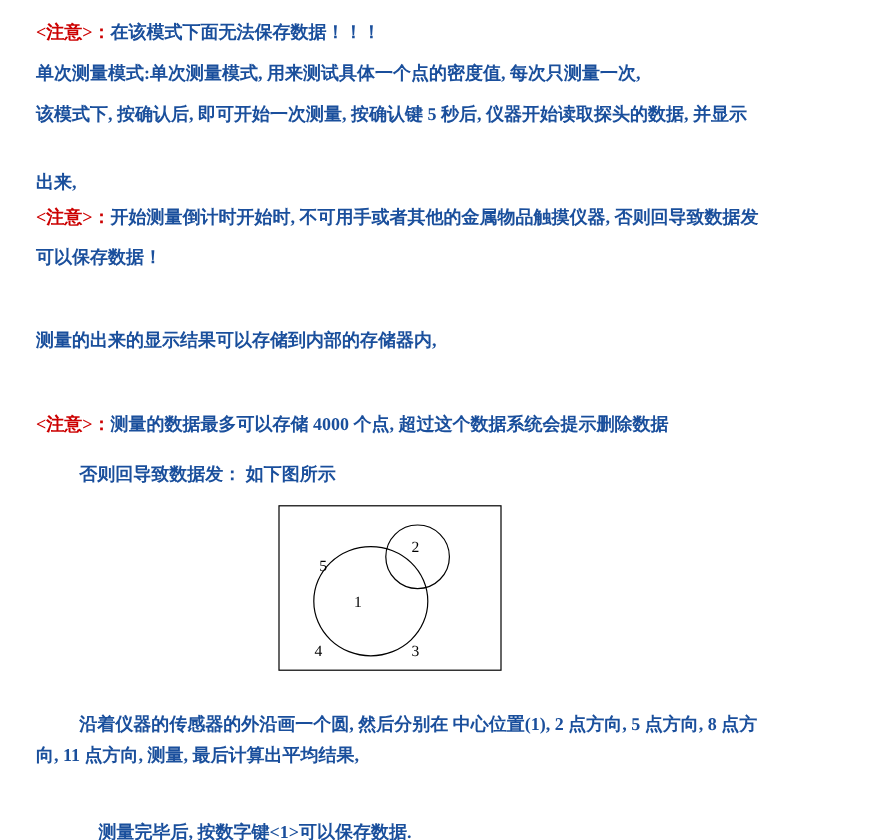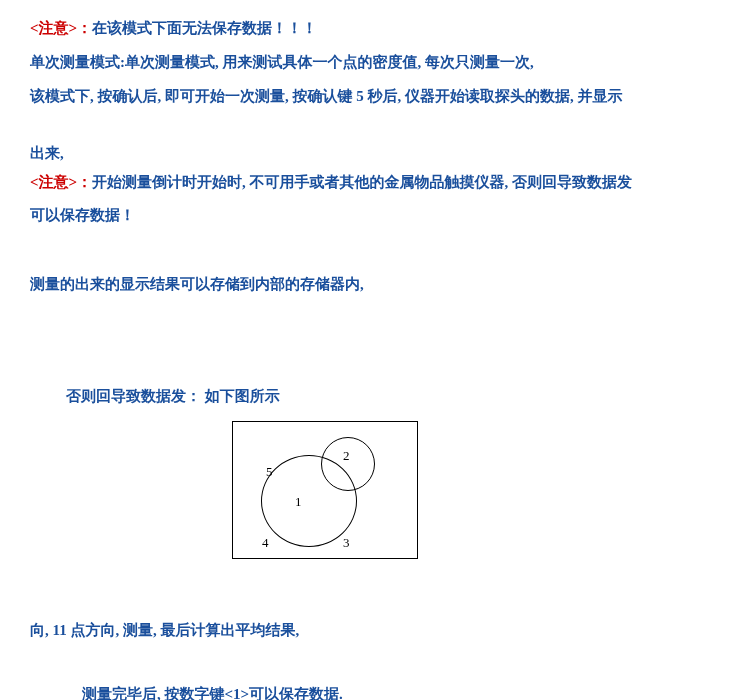--- a/index.html
+++ b/index.html
@@ -116,37 +116,43 @@
 
   <div class="p line" style="top:205px;">
     <span>可以保存数据！</span>
   </div>
 
   <div class="p line" style="top:258px;margin-top:16px;">
     <span>测量的出来的显示结果可以存储到内部的存储器内,</span>
   </div>
 
 
+  <div class="p line" style="top:344px;">
+    <span class="note-marker">&lt;注意&gt;：</span><span class="note-body">测量的数据最多可以存储 4000 个点, 超过这个数据系统会提示删除数据</span>
+  </div>
 
   <div class="p line indent-1" style="top:386px;">
     <span>否则回导致数据发：   如下图所示</span>
   </div>
 
   <div class="fig-wrap">
     <div class="fig-box">
       <div class="circle-main"></div>
       <div class="circle-small"></div>
       <span class="fig-label lbl-1">1</span>
       <span class="fig-label lbl-2">2</span>
       <span class="fig-label lbl-5">5</span>
       <span class="fig-label lbl-4">4</span>
       <span class="fig-label lbl-3">3</span>
     </div>
   </div>
 
+  <div class="p line indent-1" style="top:594px;">
+    <span>沿着仪器的传感器的外沿画一个圆, 然后分别在 中心位置(1), 2 点方向, 5 点方向, 8 点方</span>
+  </div>
 
   <div class="p line" style="top:620px;">
     <span>向, 11 点方向, 测量, 最后计算出平均结果,</span>
   </div>
 
   <div class="p line indent-2" style="top:684px;">
     <span>测量完毕后, 按数字键&lt;1&gt;可以保存数据.</span>
   </div>
 
 </div>

